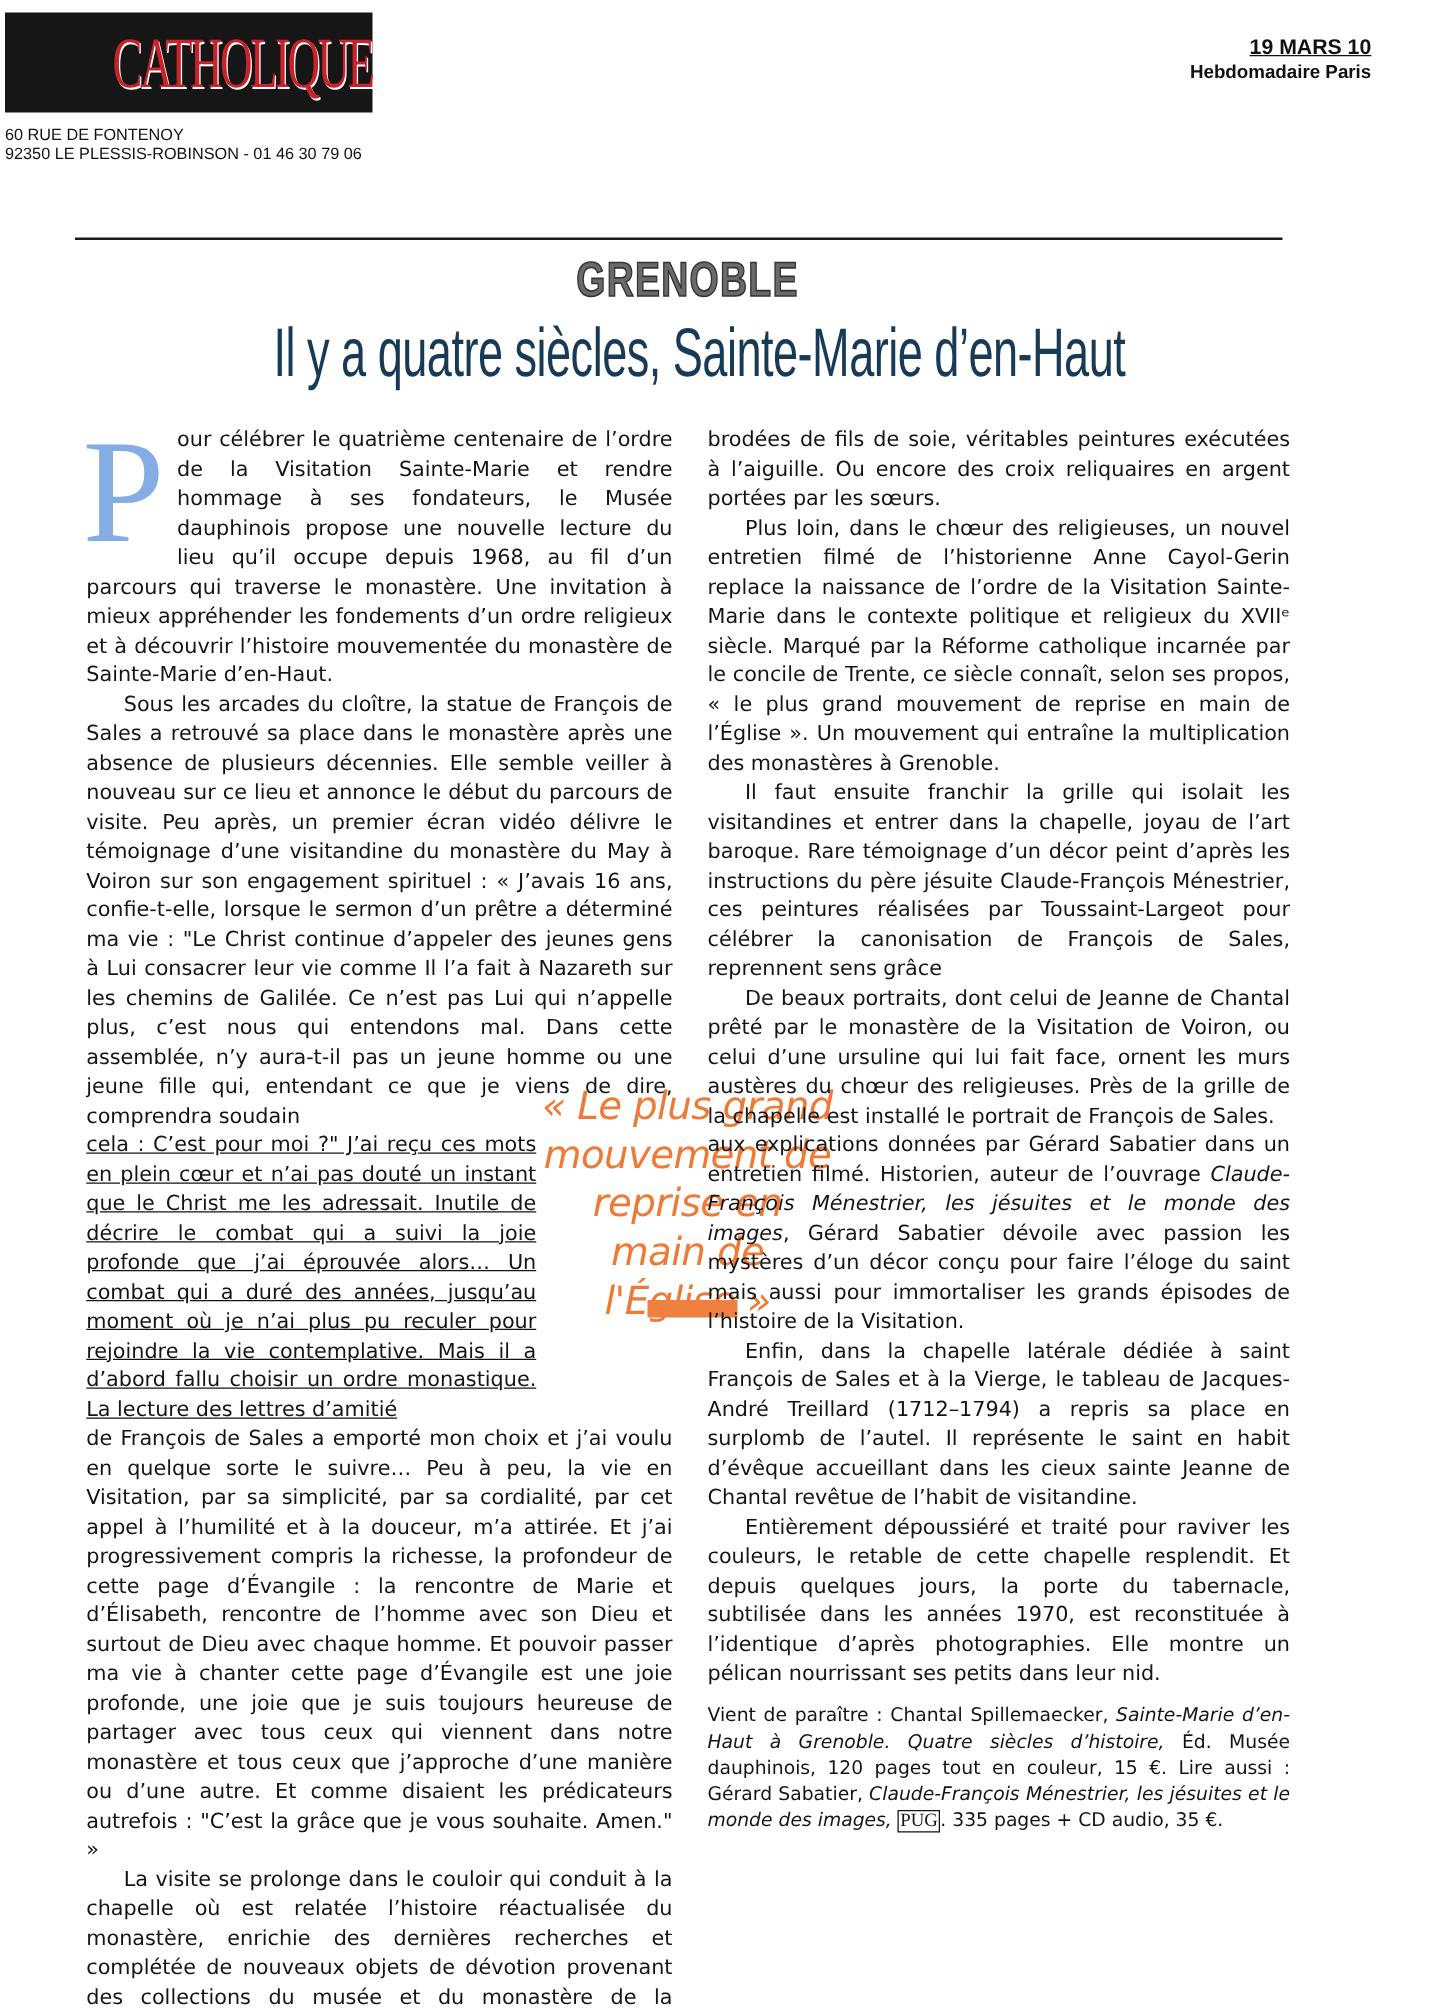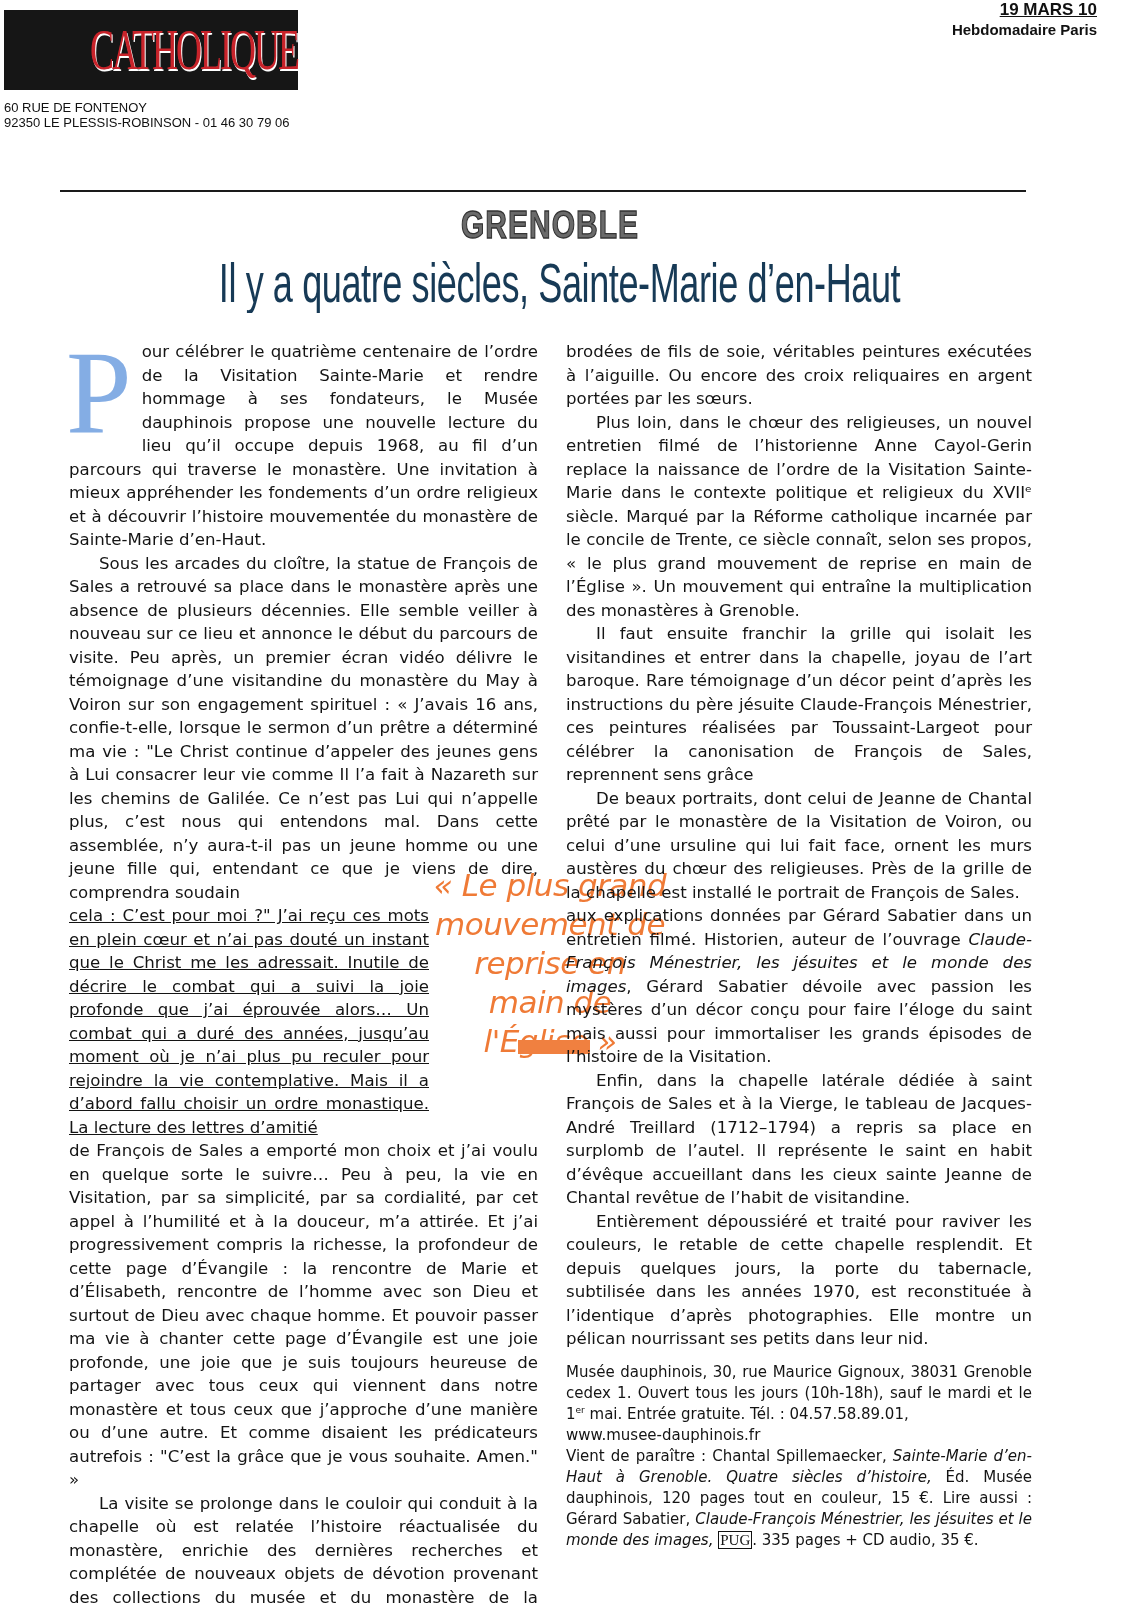--- a/index.html
+++ b/index.html
@@ -5,21 +5,21 @@
   html, body { margin:0; padding:0; background:#ffffff; }
   body { width:1144px; height:1609px; position:relative; overflow:hidden; font-family:"Liberation Sans", sans-serif; color:#111; }
 
   
   .logo { position:absolute; left:4px; top:10px; width:294px; height:80px; display:flex; }
   .logo-left { width:129px; height:100%; background:linear-gradient(#c0282c 0%, #c0282c 35%, #e8552a 40%, #ee6a2b 100%); display:flex; align-items:center; justify-content:center; }
   .logo-left span { color:#fff; font-family:"Liberation Sans", sans-serif; font-weight:bold; font-style:italic; font-size:38px; letter-spacing:-2px; transform:scaleY(1.55); display:inline-block; }
   .logo-right { flex:1; background:#161616; display:flex; align-items:center; justify-content:flex-end; }
   .logo-right span { color:#c8232a; font-family:"Liberation Serif", serif; font-size:36px; letter-spacing:-2px; transform:scaleY(1.6); display:inline-block; text-shadow:1px 1px 0 #fff; }
   .address { position:absolute; left:4px; top:100px; font-size:13px; line-height:15px; color:#111; }
-  .dateline { position:absolute; right:47px; top:0; text-align:right; }
+  .dateline { position:absolute; right:47px; top:28px; text-align:right; }
   .dateline .date { font-weight:bold; font-size:17px; text-decoration:underline; line-height:20px; }
   .dateline .pub { font-size:15px; line-height:20px;font-weight:bold; }
 
   .rule { position:absolute; left:60px; top:190px; width:966px; height:2px; background:#1a1a1a; }
 
   .kicker { position:absolute; left:0; width:1100px; top:208px; text-align:center; }
   .kicker span { display:inline-block; font-family:"Liberation Sans", sans-serif; font-weight:bold; font-size:30px; color:#6a6a6a; transform:scaleY(1.3); letter-spacing:1px; -webkit-text-stroke:1px #333; }
   .headline { position:absolute; left:60px; width:1000px; top:258px; text-align:center; }
   .headline span { display:inline-block; font-family:"Liberation Sans Narrow","Liberation Sans", sans-serif; font-size:44px; color:#173a56; transform:scaleX(0.82) scaleY(1.25); white-space:nowrap; letter-spacing:-0.5px; }
 
@@ -81,15 +81,14 @@
   <p>brodées de fils de soie, véritables peintures exécutées à l’aiguille. Ou encore des croix reliquaires en argent portées par les sœurs.</p>
   <p class="ind">Plus loin, dans le chœur des religieuses, un nouvel entretien filmé de l’historienne Anne Cayol-Gerin replace la naissance de l’ordre de la Visitation Sainte-Marie dans le contexte politique et religieux du XVIIᵉ siècle. Marqué par la Réforme catholique incarnée par le concile de Trente, ce siècle connaît, selon ses propos, « le plus grand mouvement de reprise en main de l’Église ». Un mouvement qui entraîne la multiplication des monastères à Grenoble.</p>
   <p class="ind">Il faut ensuite franchir la grille qui isolait les visitandines et entrer dans la chapelle, joyau de l’art baroque. Rare témoignage d’un décor peint d’après les instructions du père jésuite Claude-François Ménestrier, ces peintures réalisées par Toussaint-Largeot pour célébrer la canonisation de François de Sales, reprennent sens grâce</p>
   <p class="ind">De beaux portraits, dont celui de Jeanne de Chantal prêté par le monastère de la Visitation de Voiron, ou celui d’une ursuline qui lui fait face, ornent les murs austères du chœur des religieuses. Près de la grille de la chapelle est installé le portrait de François de Sales.</p>
   <p class="narrow-right"><span>aux explications données par Gérard Sabatier dans un entretien filmé. Historien, auteur de l’ouvrage </span><i>Claude-François Ménestrier, les jésuites et le monde des images</i><span>, Gérard Sabatier dévoile avec passion les mystères d’un décor conçu pour faire l’éloge du saint mais aussi pour immortaliser les grands épisodes de l’histoire de la Visitation.</span></p>
   <p class="ind">Enfin, dans la chapelle latérale dédiée à saint François de Sales et à la Vierge, le tableau de Jacques-André Treillard (1712–1794) a repris sa place en surplomb de l’autel. Il représente le saint en habit d’évêque accueillant dans les cieux sainte Jeanne de Chantal revêtue de l’habit de visitandine.</p>
   <p class="ind">Entièrement dépoussiéré et traité pour raviver les couleurs, le retable de cette chapelle resplendit. Et depuis quelques jours, la porte du tabernacle, subtilisée dans les années 1970, est reconstituée à l’identique d’après photographies. Elle montre un pélican nourrissant ses petits dans leur nid.</p>
 </div>
 
 <div class="info">
-  <p><span>Musée dauphinois, 30, rue Maurice Gignoux, 38031 Grenoble cedex 1. Ouvert tous les jours (10h-18h), sauf le mardi et le 1</span><sup>er</sup><span> mai. Entrée gratuite. Tél. : 04.57.58.89.01,</span><br><span>www.musee-dauphinois.fr</span></p>
   <p><span>Vient de paraître : Chantal Spillemaecker, </span><i>Sainte-Marie d’en-Haut à Grenoble. Quatre siècles d’histoire,</i><span> Éd. Musée dauphinois, 120 pages tout en couleur, 15 €. Lire aussi : Gérard Sabatier, </span><i>Claude-François Ménestrier, les jésuites et le monde des images,</i> <span class="boxed">PUG</span><span>. 335 pages + CD audio, 35 €.</span></p>
 </div>
 
 </body></html>

